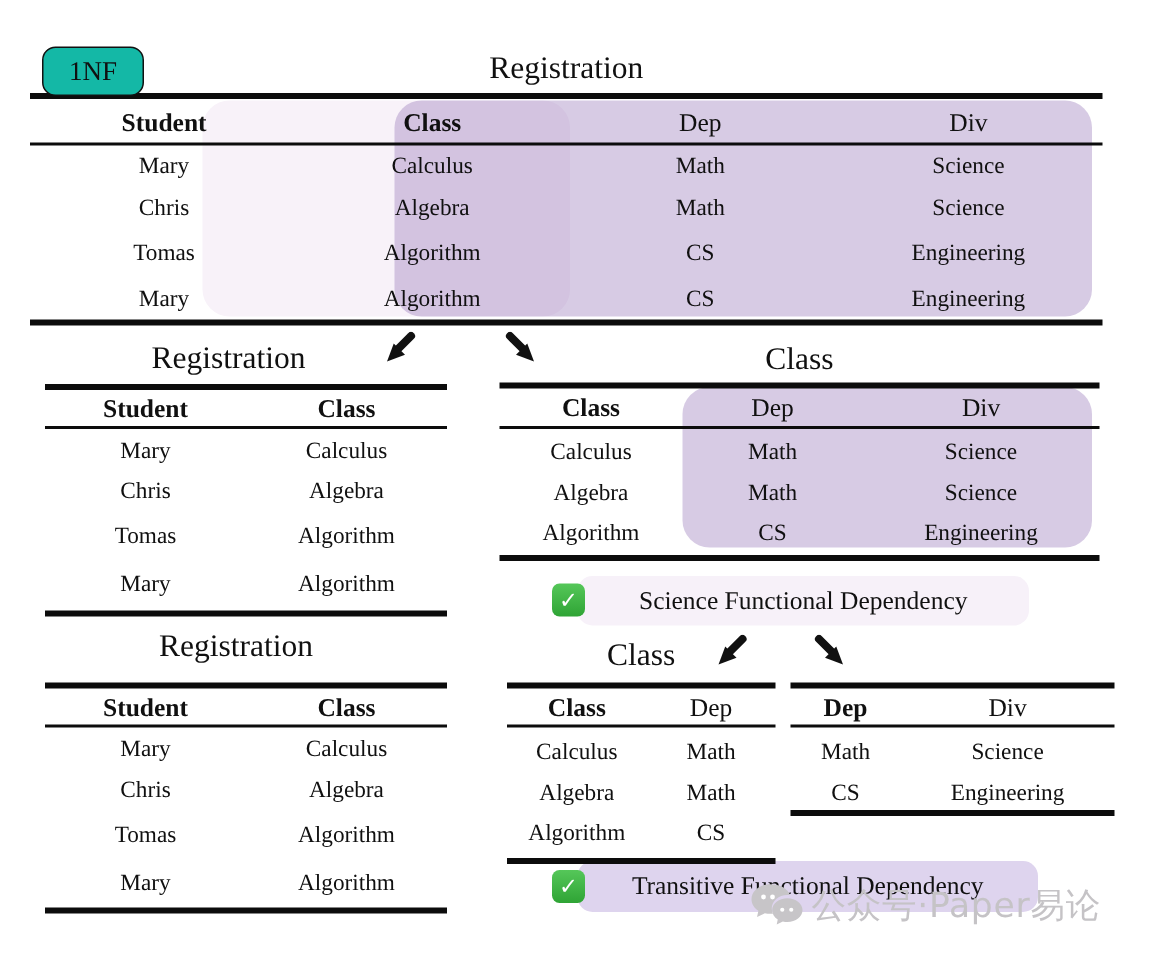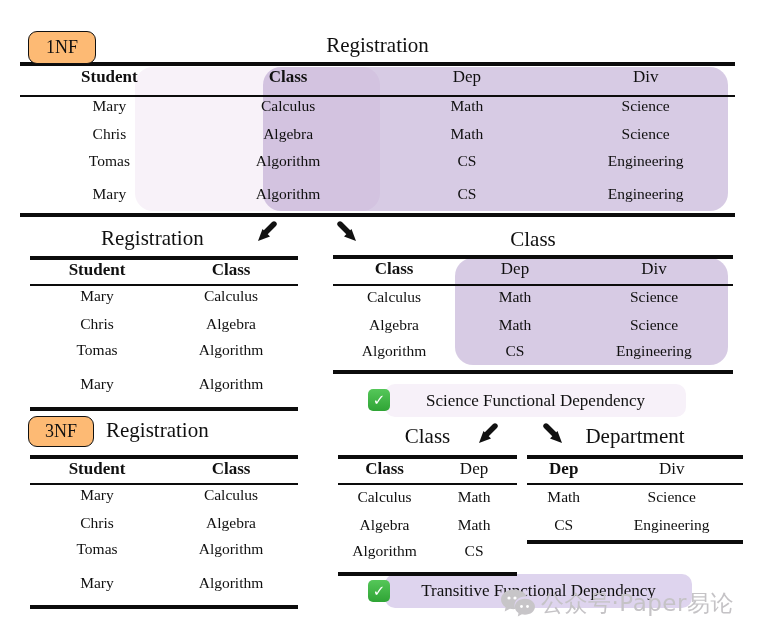--- a/index.html
+++ b/index.html
@@ -1,25 +1,25 @@
 <!DOCTYPE html>
 <html><head>
 <meta charset="utf-8">
 <style>
   html,body{margin:0;padding:0;background:#fff}
   .canvas{position:relative;width:766px;height:636px;background:#ffffff;overflow:hidden;
           font-family:"Liberation Serif","DejaVu Serif",serif;color:#101010}
-  .badge{position:absolute;border:1.7px solid #111;border-radius:9px;background:#fdba74;
+  .badge{position:absolute;border:1.7px solid #111;border-radius:9px;background:#14b8a6;
          display:flex;align-items:center;justify-content:center;font-size:18px;z-index:3}
   .title{position:absolute;font-size:21px;white-space:nowrap;z-index:3}
   .center{text-align:center}
   .tbl{position:absolute}
   .rule-thick{position:absolute;left:0;right:0;height:3.5px;background:#0c0c0c;z-index:2}
   .rule-thin{position:absolute;left:0;right:0;height:1.7px;background:#0c0c0c;z-index:2}
-  .row{position:absolute;left:0;right:0;display:flex;z-index:1}
+  .row{position:absolute;left:0;right:0;display:flex;align-items:center;z-index:1}
   .cell{text-align:center;font-size:15.5px;white-space:nowrap}
   .hdr .cell{font-size:17px}
   .b{font-weight:bold}
   .hl{position:absolute;border-radius:18px;z-index:0}
   .hl.light{background:#f8f2f9}
   .hl.purple{background:rgba(150,117,184,0.38)}
   .note{position:absolute;height:33px;z-index:1}
   .note-bg{position:absolute;left:17px;right:0;top:0;bottom:0;border-radius:10px}
   .note-bg.light{background:#f7f1f9}
   .note-bg.purple{background:#ded4ee}
@@ -149,23 +149,20 @@
   </div>
 
   <div class="note" style="left:368px;top:384px;width:318px">
     <div class="note-bg light"></div>
     <div class="check">
       <span>✓</span>
     </div>
     <div class="note-text">Science Functional Dependency</div>
   </div>
 
-  <div class="badge" style="left:28px;top:416px;width:64px;height:29px">
-    <span>3NF</span>
-  </div>
   <div class="title" style="left:106px;top:418px">Registration</div>
 
   <div class="tbl" style="left:30px;top:455px;width:268px;height:154px">
     <div class="rule-thick" style="top:0"></div>
     <div class="row hdr" style="top:4px;height:26px">
       <div class="cell b" style="width:50%">Student</div>
       <div class="cell b" style="width:50%">Class</div>
     </div>
     <div class="rule-thin" style="top:28px"></div>
     <div class="row" style="top:31px;height:28px">
@@ -211,21 +208,20 @@
       <div class="cell" style="width:52%">Algebra</div>
       <div class="cell" style="width:48%">Math</div>
     </div>
     <div class="row" style="top:87px;height:28px">
       <div class="cell" style="width:52%">Algorithm</div>
       <div class="cell" style="width:48%">CS</div>
     </div>
     <div class="rule-thick" style="top:117px"></div>
   </div>
 
-  <div class="title center" style="left:527px;top:424px;width:216px">Department</div>
   <div class="tbl" style="left:527px;top:455px;width:216px;height:89px">
     <div class="rule-thick" style="top:0"></div>
     <div class="row hdr" style="top:4px;height:26px">
       <div class="cell b" style="width:34%">Dep</div>
       <div class="cell" style="width:66%">Div</div>
     </div>
     <div class="rule-thin" style="top:28px"></div>
     <div class="row" style="top:33px;height:28px">
       <div class="cell" style="width:34%">Math</div>
       <div class="cell" style="width:66%">Science</div>

